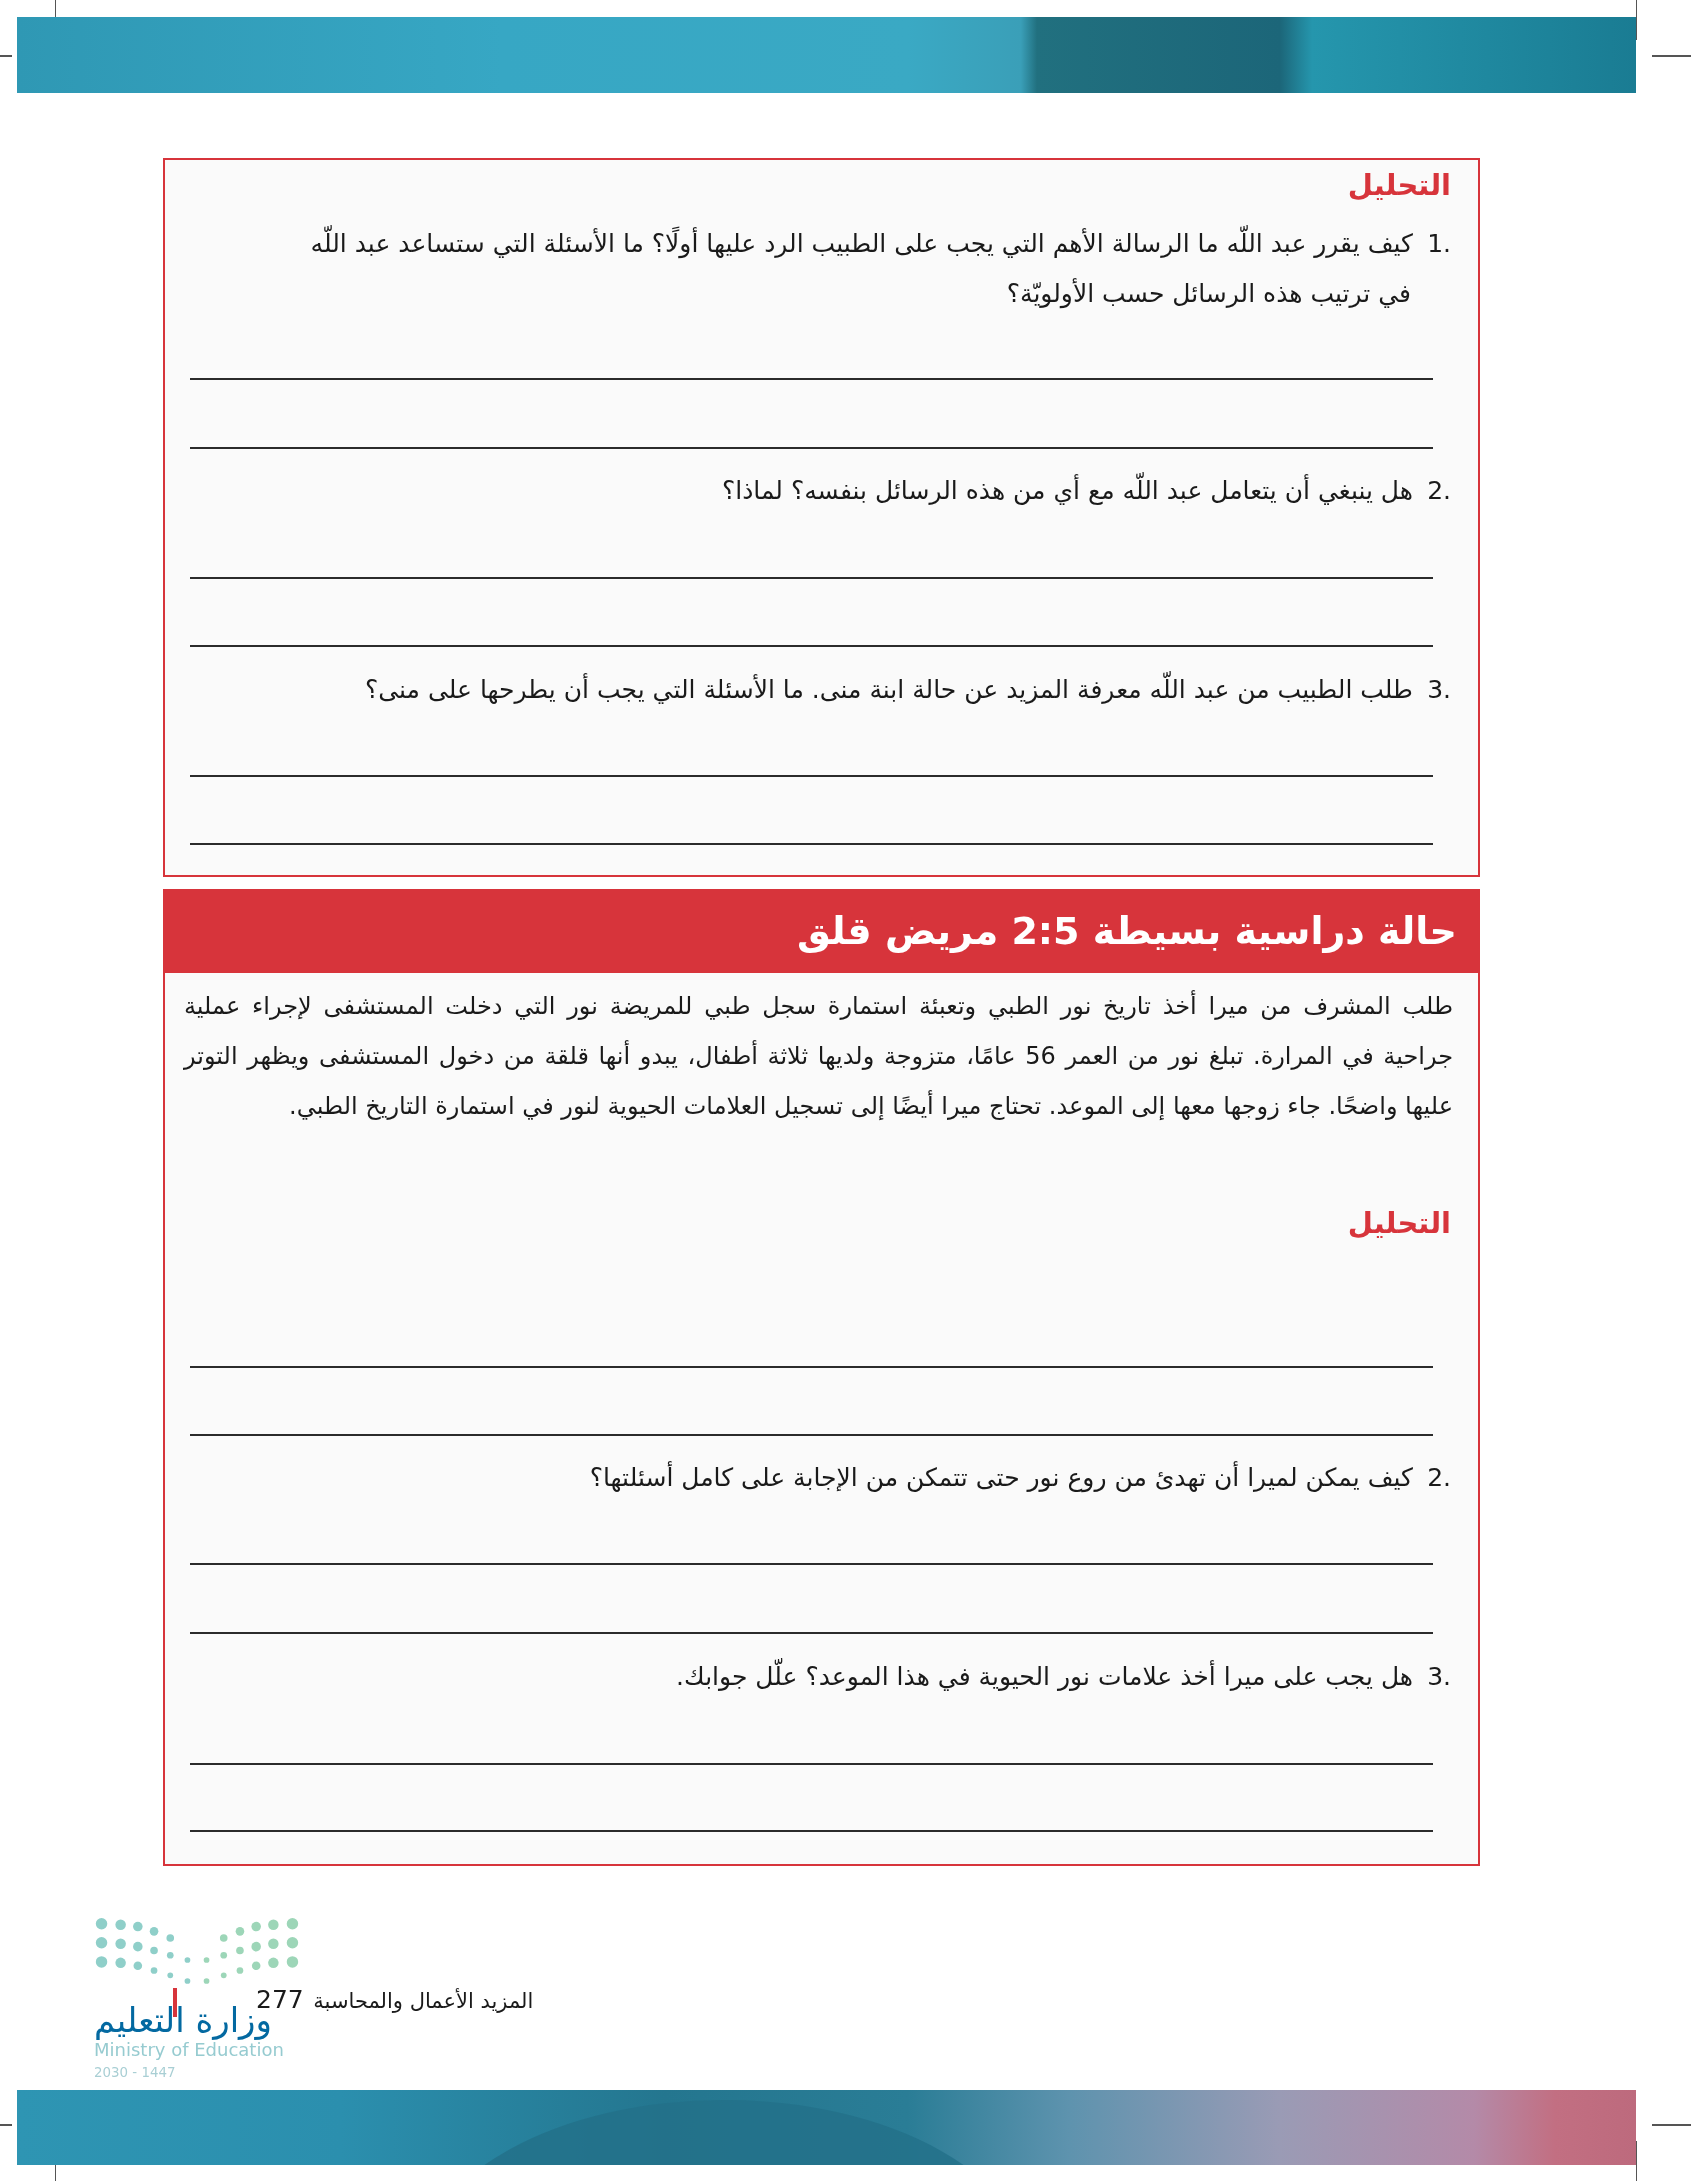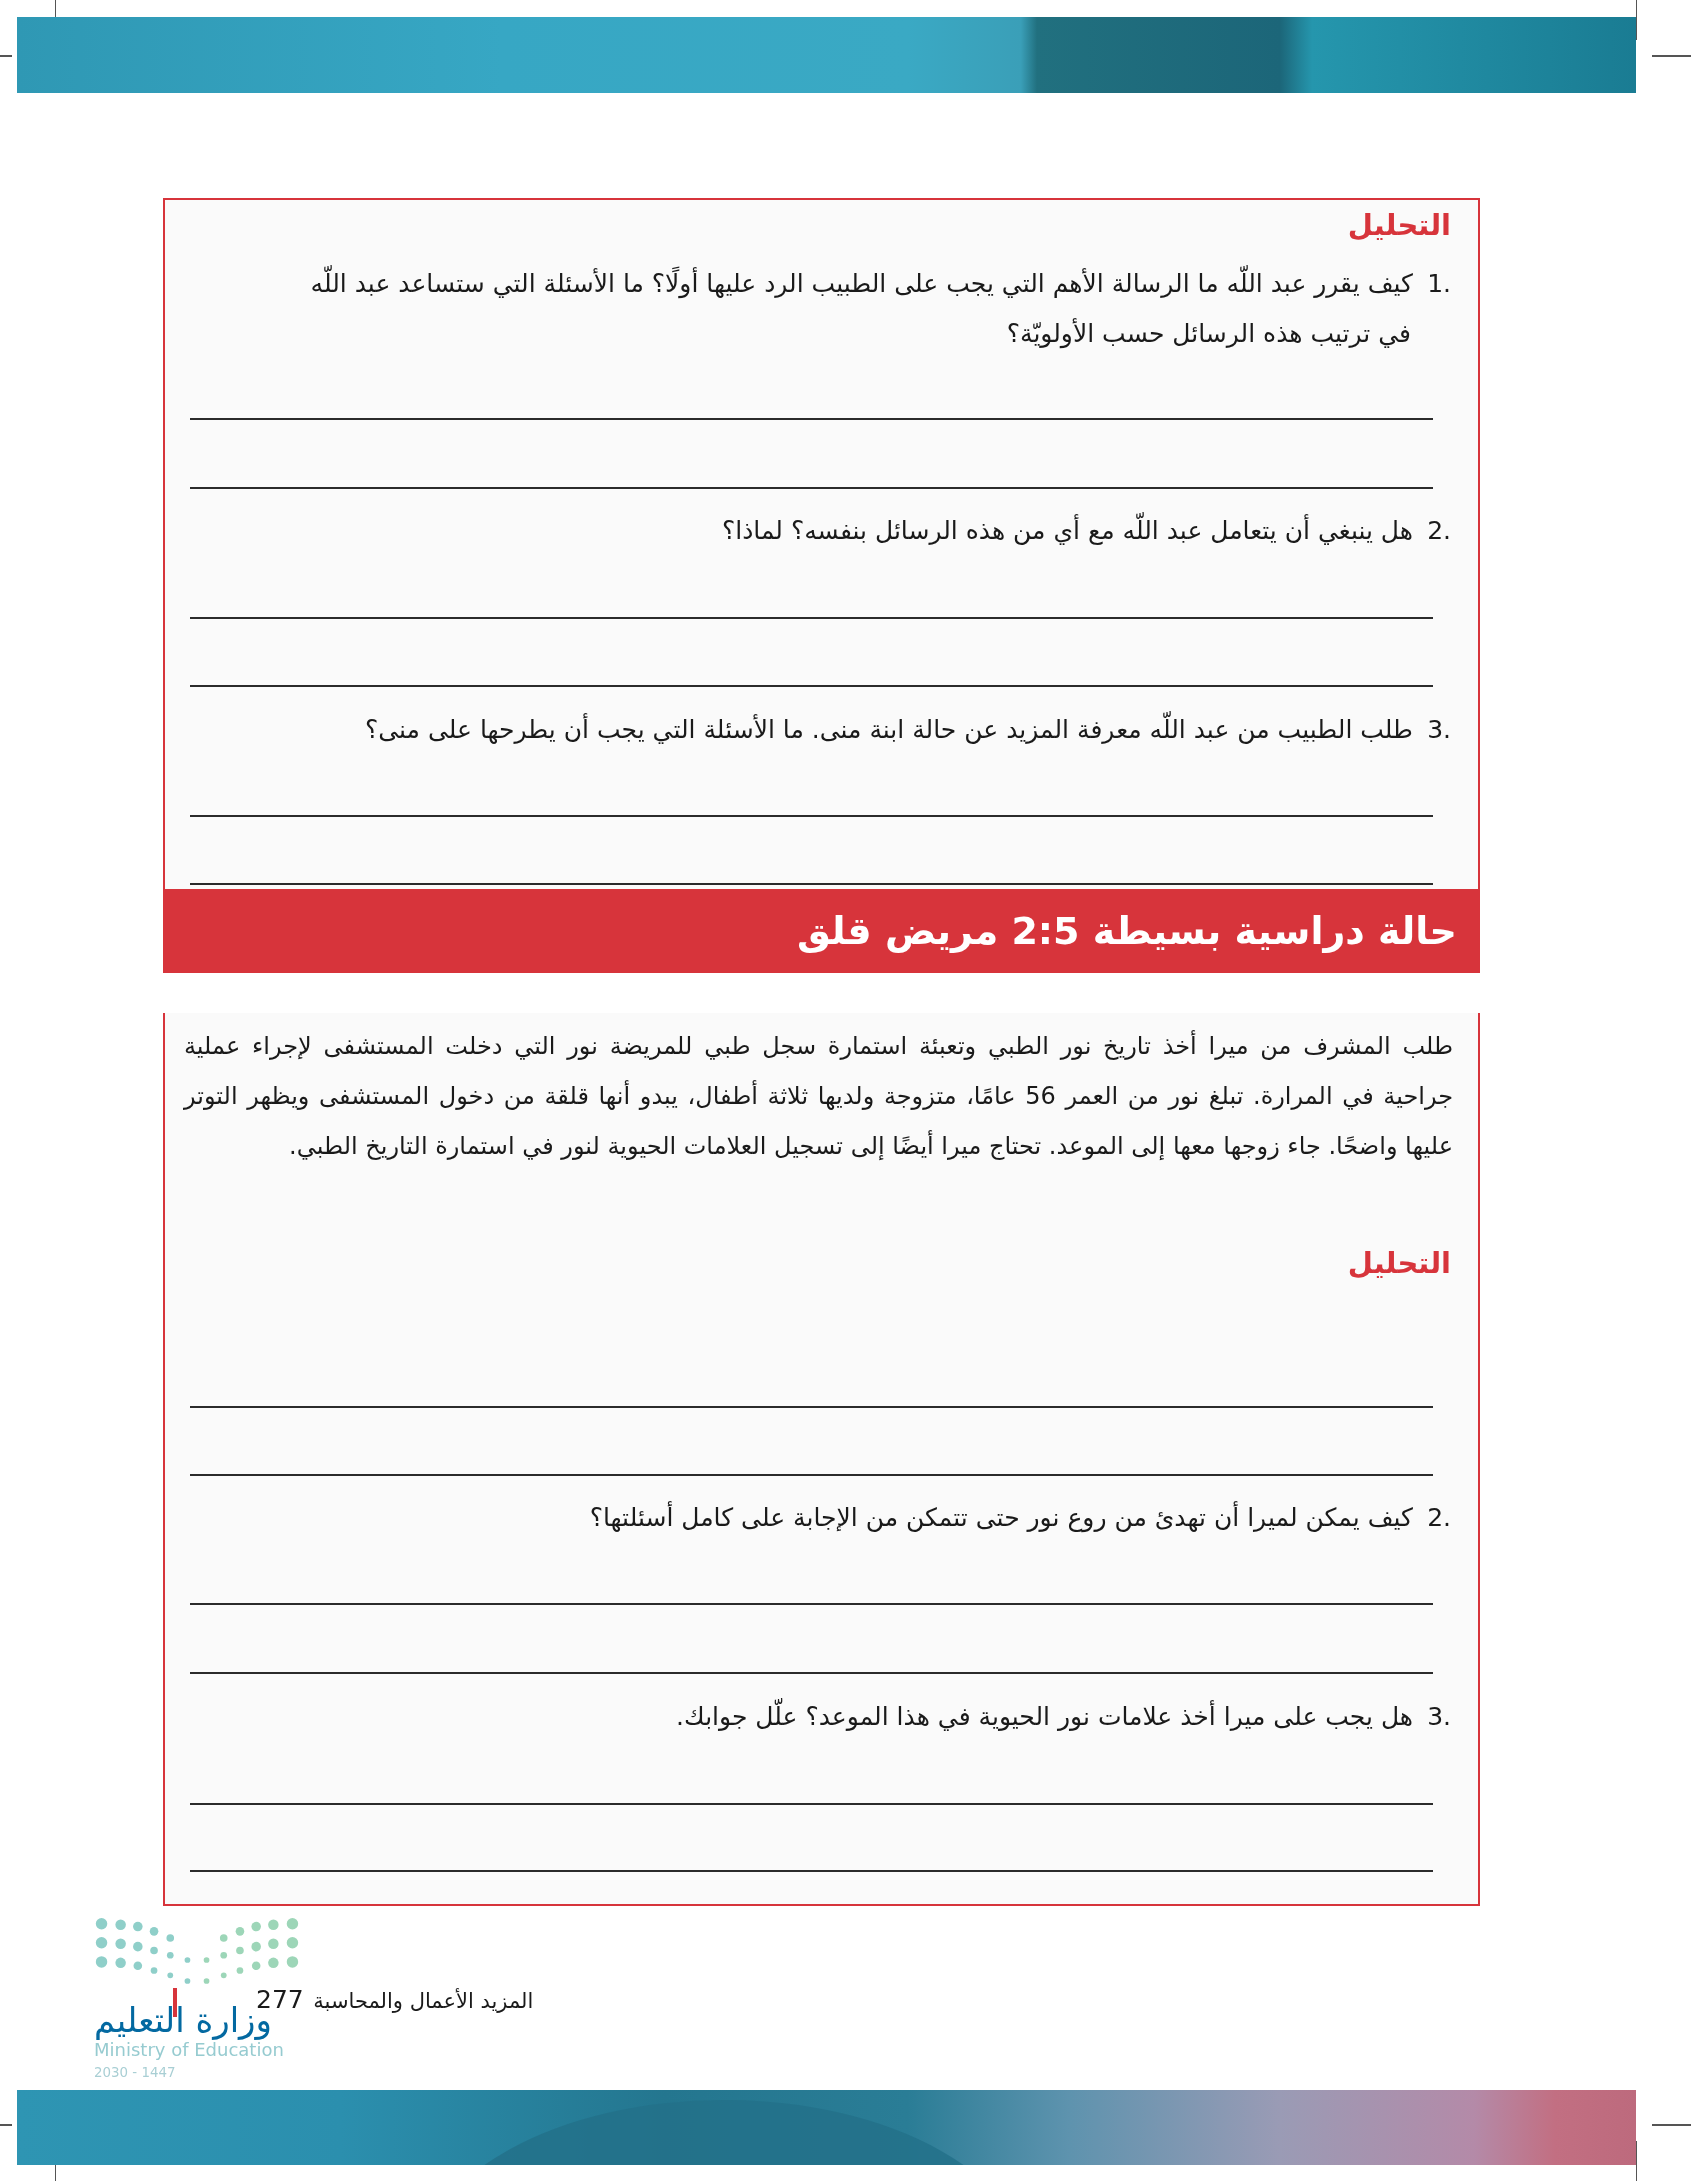--- a/index.html
+++ b/index.html
@@ -21,21 +21,20 @@
     .banner-bottom .arc {
       position: absolute; left: 401px; top: 9.6px; width: 612px; height: 344px;
       border-radius: 50% 50% 0 0; background: #23718a; opacity: 0.85;
     }
     .crop { position: absolute; background: #555; }
 
     .box {
       position: absolute; left: 163px; width: 1317px;
       border: 2.9px solid #d7343b; background: #fafafa; box-sizing: border-box;
       direction: rtl;
-      margin-top: 40px;
     }
     .box1 { top: 158px; height: 719px; }
     .box2 { top: 973px; height: 893px; border-top: none; }
     .case-header {
       position: absolute; left: 163px; top: 889px; width: 1317px; height: 84px;
       background: #d7343b; box-sizing: border-box; direction: rtl;
       display: flex; align-items: center; padding-right: 23px;
     }
     .case-title {
       color: #ffffff; font-weight: bold; font-size: 38px;

